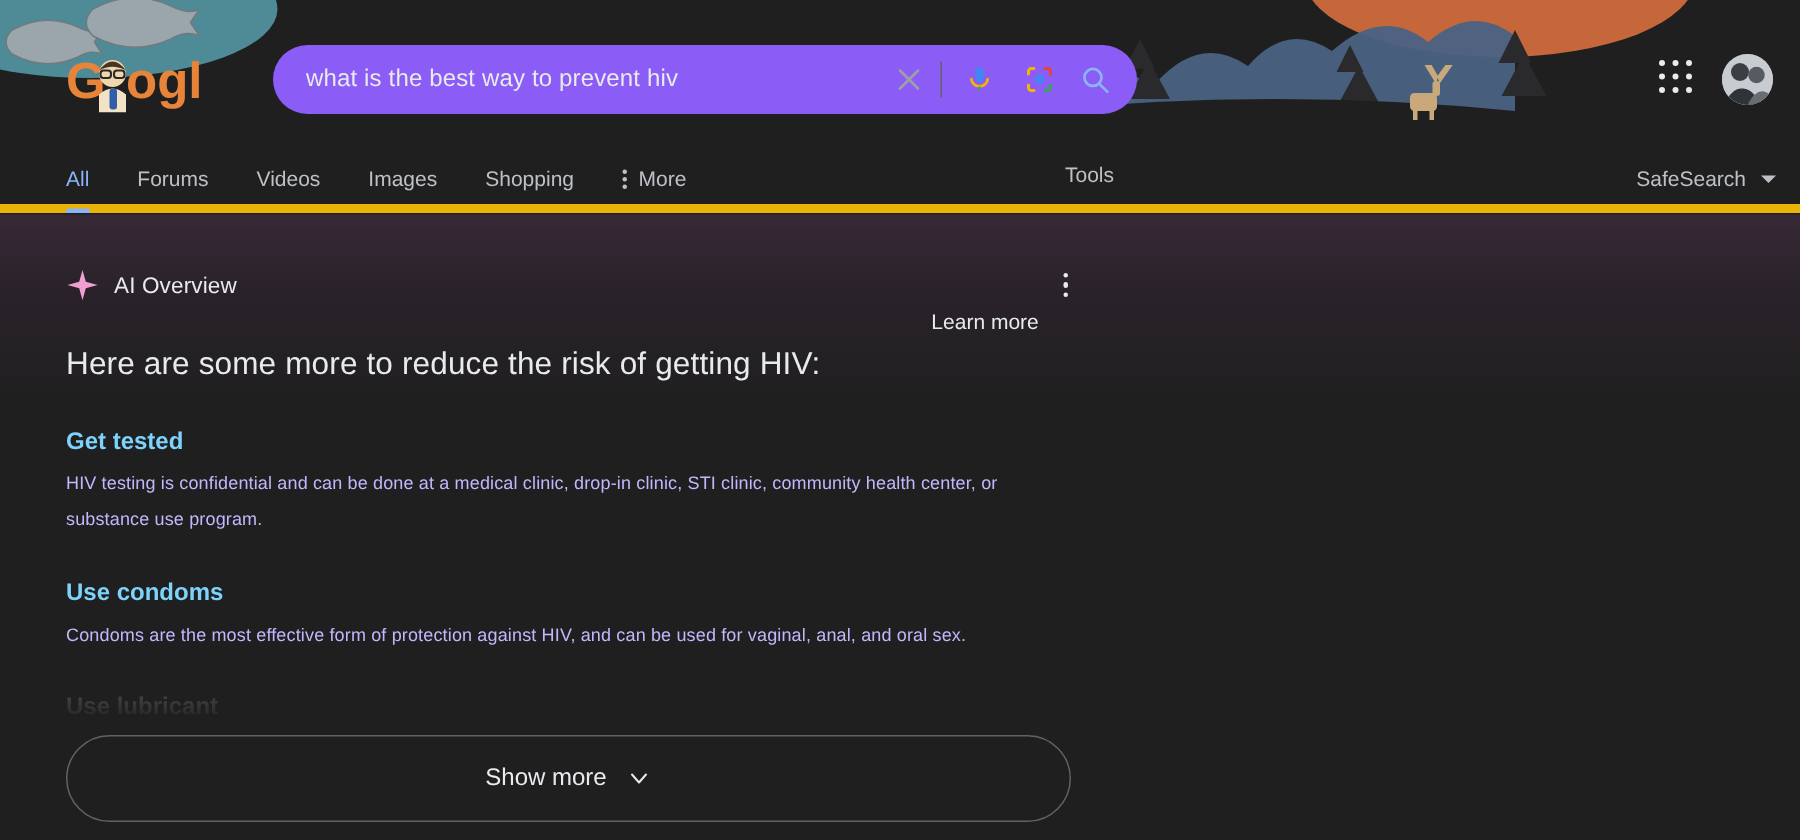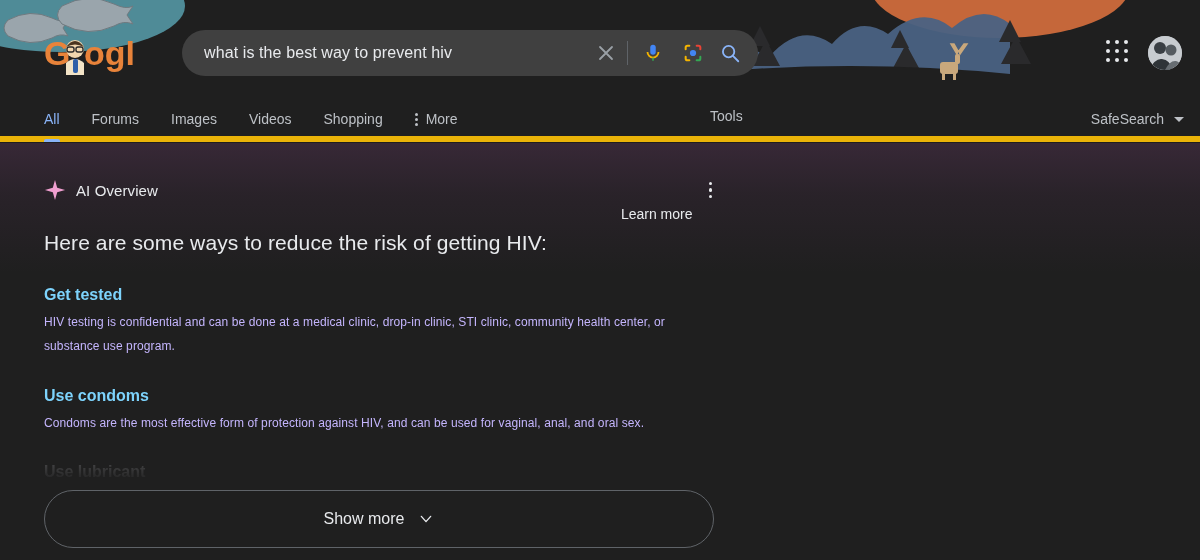--- a/index.html
+++ b/index.html
@@ -16,21 +16,21 @@
   .banner svg{ display:block; }
 
   
   .header{ position:absolute; left:0; top:0; width:1200px; height:96px; }
 
   .logo{ position:absolute; left:44px; top:33px; width:92px; height:42px; }
   .logo svg{ display:block; }
 
   .searchbar{
     position:absolute; left:182px; top:30px; width:576px; height:46px;
-    background:#404040; border-radius:24px; display:flex; align-items:center;
+    background:#8b5cf6; border-radius:24px; display:flex; align-items:center;
   }
   .query{
     flex:1; color:#e8eaed; font-size:16px; padding-left:22px;
     white-space:nowrap; overflow:hidden; text-overflow:ellipsis;
     letter-spacing:.1px;
   }
   .sb-icon{ display:flex; align-items:center; justify-content:center; cursor:pointer; }
   .clear-x{ width:34px; height:46px; }
   .sb-divider{ width:1px; height:24px; background:#5f6368; margin:0 8px 0 4px; }
   .mic{ width:34px; height:46px; }
@@ -232,24 +232,24 @@
   <div class="navbar">
     <div class="tabs">
       <div class="tab active">
         <span>All</span>
         <span class="underline"></span>
       </div>
       <div class="tab">
         <span>Forums</span>
       </div>
       <div class="tab">
+        <span>Videos</span>
+      </div>
+      <div class="tab">
         <span>Images</span>
-      </div>
-      <div class="tab">
-        <span>Videos</span>
       </div>
       <div class="tab">
         <span>Shopping</span>
       </div>
       <div class="tab">
         <span class="dots">
             <i></i>
             <i></i>
             <i></i>
           </span>
@@ -280,21 +280,21 @@
         <div class="aio-head-right">
           <span class="learn-more">Learn more</span>
           <span class="kebab">
               <i></i>
               <i></i>
               <i></i>
             </span>
         </div>
       </div>
 
-      <div class="aio-lead">Here are some ways to reduce the risk of getting HIV:</div>
+      <div class="aio-lead">Here are some more to reduce the risk of getting HIV:</div>
 
       <div class="sec">
         <div class="sec-h">Get tested</div>
         <div class="sec-p">HIV testing is confidential and can be done at a medical clinic, drop-in clinic, STI clinic, community health center, or substance use program.</div>
       </div>
 
       <div class="sec">
         <div class="sec-h">Use condoms</div>
         <div class="sec-p">Condoms are the most effective form of protection against HIV, and can be used for vaginal, anal, and oral sex.</div>
       </div>

